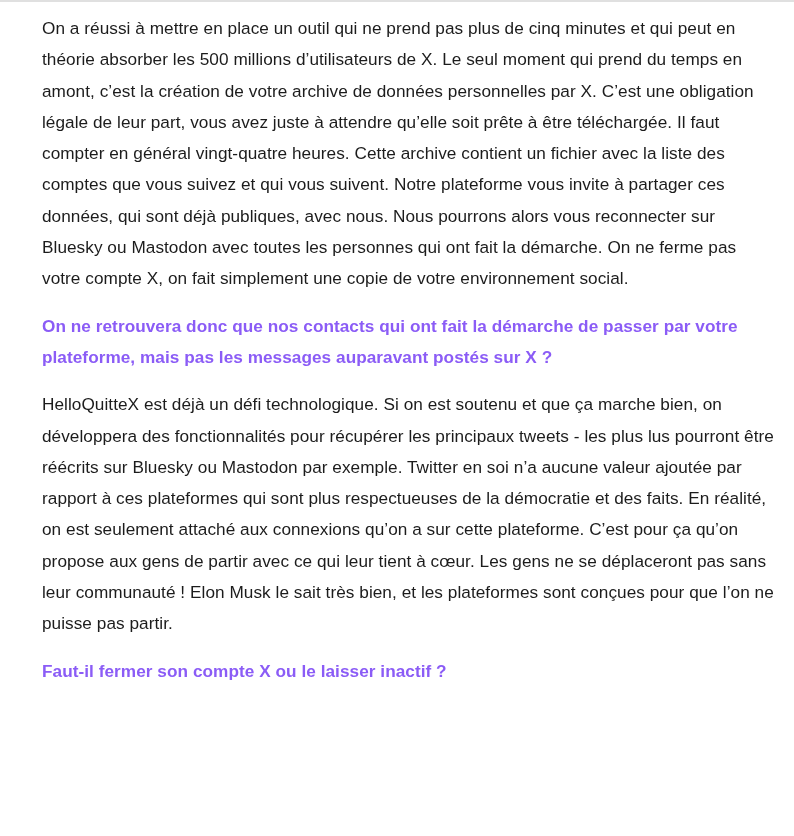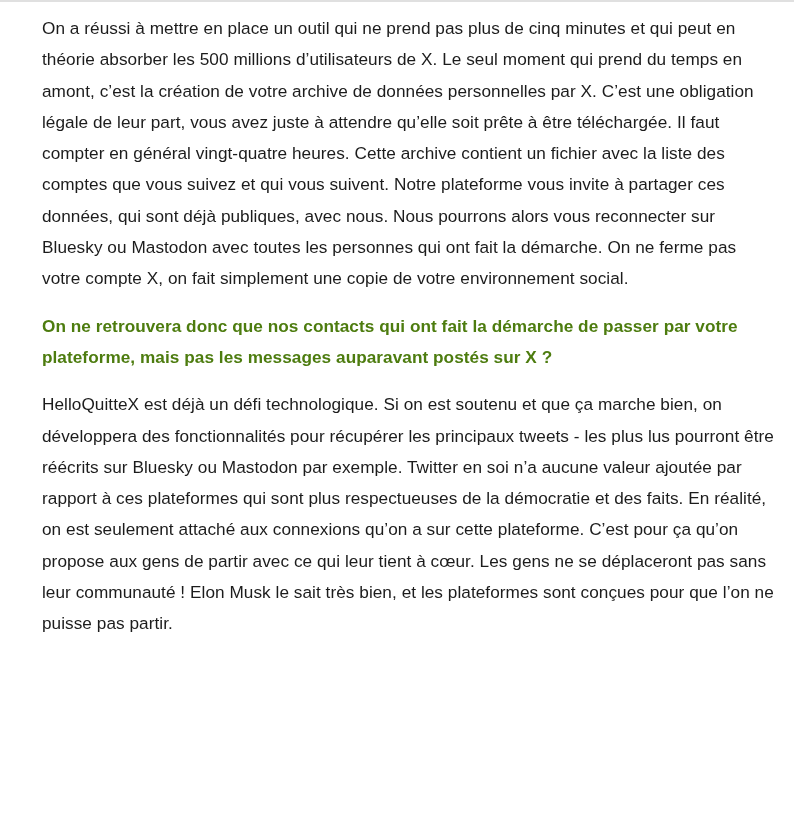--- a/index.html
+++ b/index.html
@@ -27,23 +27,24 @@
       letter-spacing: 0.05px;
     }
     .article p {
       margin: 0 4px 16px 0;
     }
     .article h3 {
       margin: 0 0 16px 0;
       font-weight: bold;
       font-size: 17.2px;
       line-height: 31.3px;
-      color: #4d7c0f;
+      color: #8b5cf6;
     }
   </style>
 </head>
 <body>
 
 <div class="article">
   <p>On a réussi à mettre en place un outil qui ne prend pas plus de cinq minutes et qui peut en théorie absorber les 500 millions d’utilisateurs de X. Le seul moment qui prend du temps en amont, c’est la création de votre archive de données personnelles par X. C’est une obligation légale de leur part, vous avez juste à attendre qu’elle soit prête à être téléchargée. Il faut compter en général vingt-quatre heures. Cette archive contient un fichier avec la liste des comptes que vous suivez et qui vous suivent. Notre plateforme vous invite à partager ces données, qui sont déjà publiques, avec nous. Nous pourrons alors vous reconnecter sur Bluesky ou Mastodon avec toutes les personnes qui ont fait la démarche. On ne ferme pas votre compte X, on fait simplement une copie de votre environnement social.</p>
   <h3>On ne retrouvera donc que nos contacts qui ont fait la démarche de passer par votre plateforme, mais pas les messages auparavant postés sur X ?</h3>
   <p>HelloQuitteX est déjà un défi technologique. Si on est soutenu et que ça marche bien, on développera des fonctionnalités pour récupérer les principaux tweets - les plus lus pourront être réécrits sur Bluesky ou Mastodon par exemple. Twitter en soi n’a aucune valeur ajoutée par rapport à ces plateformes qui sont plus respectueuses de la démocratie et des faits. En réalité, on est seulement attaché aux connexions qu’on a sur cette plateforme. C’est pour ça qu’on propose aux gens de partir avec ce qui leur tient à cœur. Les gens ne se déplaceront pas sans leur communauté ! Elon Musk le sait très bien, et les plateformes sont conçues pour que l’on ne puisse pas partir.</p>
+  <h3>Faut-il fermer son compte X ou le laisser inactif ?</h3>
 </div>
 
 </body></html>

